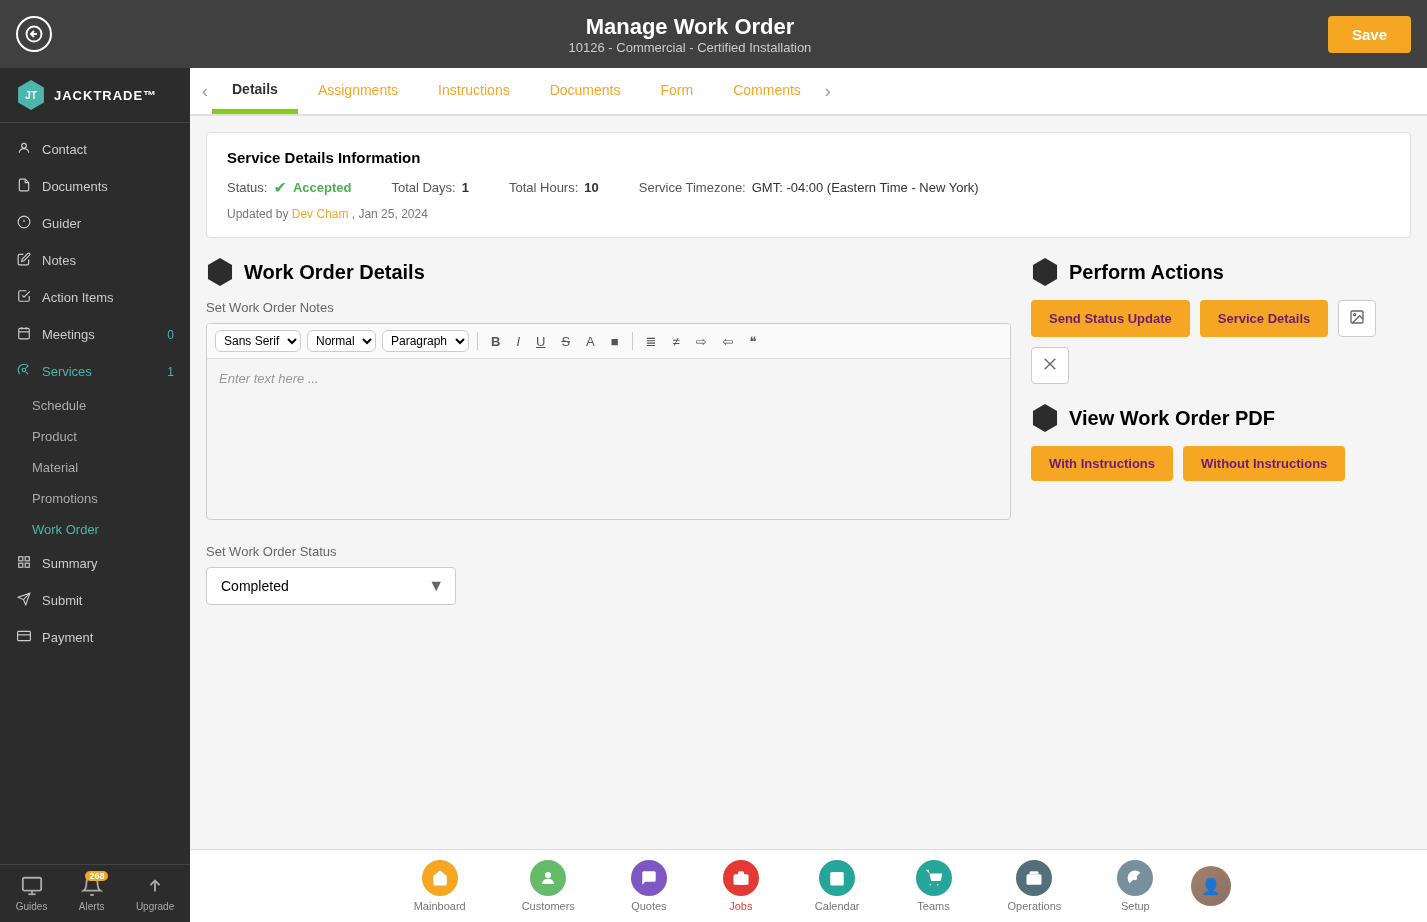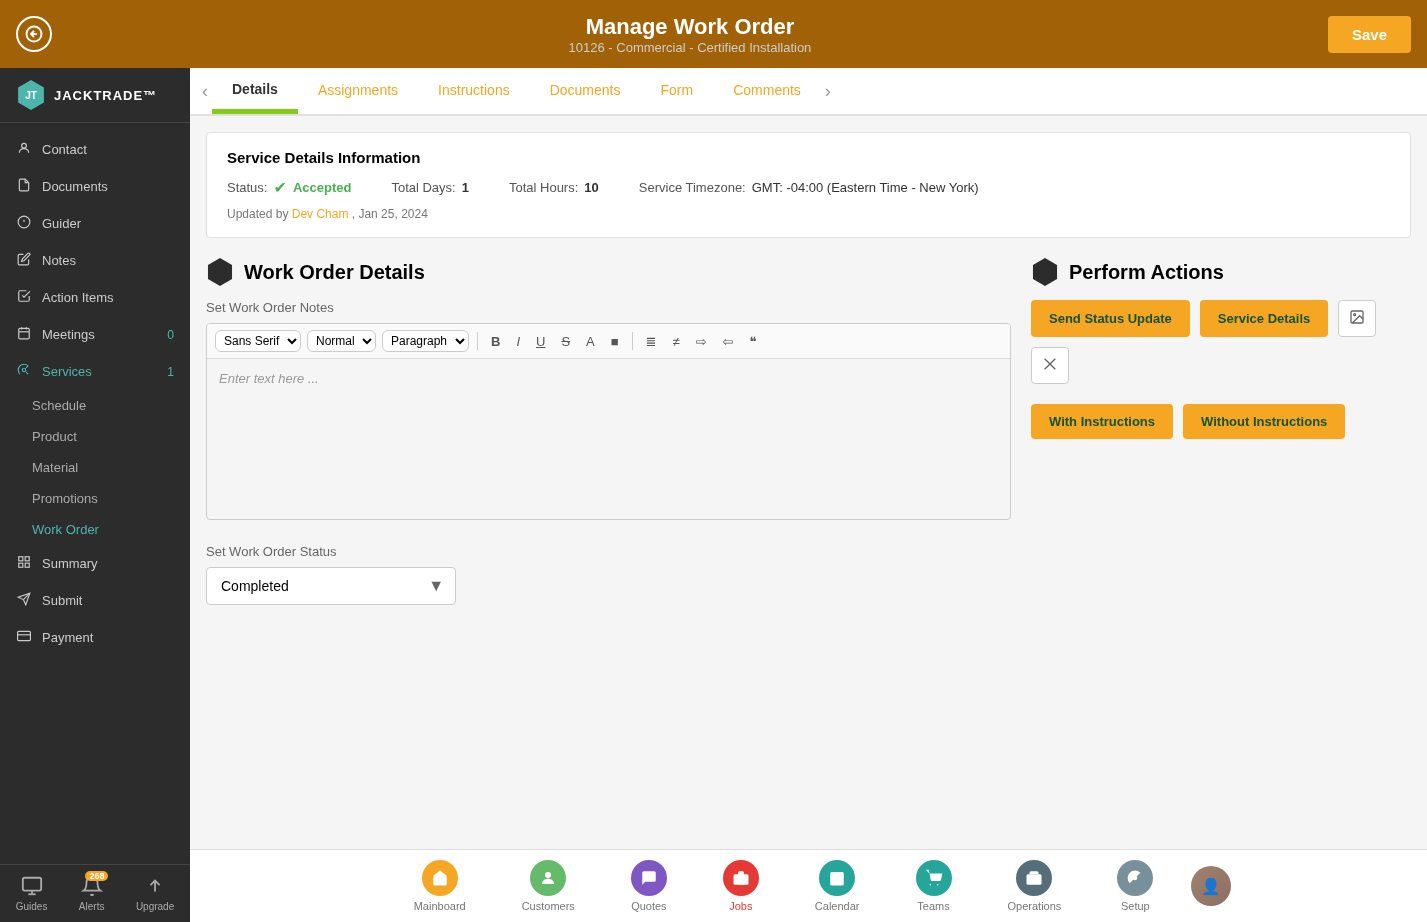--- a/index.html
+++ b/index.html
@@ -1,20 +1,20 @@
 <!DOCTYPE html>
 <html><head>
   <meta charset="utf-8">
   <style>
     * { box-sizing: border-box; margin: 0; padding: 0; }
     body { font-family: Arial, sans-serif; background: #f0f0f0; display: flex; flex-direction: column; height: 922px; width: 1427px; overflow: hidden; }
 
     
     .top-header {
-      background: #a16207;
+      background: #404040;
       color: white;
       display: flex;
       align-items: center;
       justify-content: space-between;
       padding: 0 16px;
       height: 68px;
       flex-shrink: 0;
     }
     .top-header-back {
       width: 36px; height: 36px;
@@ -245,21 +245,21 @@
       padding: 12px;
       font-size: 13px;
       color: #999;
       font-style: italic;
     }
 
     
     .action-buttons { display: flex; gap: 10px; margin-bottom: 20px; flex-wrap: wrap; }
     .btn-orange {
       background: #f5a623;
-      color: #14532d;
+      color: #701a75;
       border: none;
       padding: 10px 18px;
       font-size: 13px;
       font-weight: bold;
       border-radius: 4px;
       cursor: pointer;
     }
     .btn-icon {
       border: 1px solid #ccc;
       background: white;
@@ -641,20 +641,24 @@
             </button>
             <button class="btn-icon">
               <svg width="16" height="16" viewBox="0 0 24 24" fill="none" stroke="#666" stroke-width="2">
                   <line x1="4" y1="4" x2="20" y2="20"></line>
                   <line x1="20" y1="4" x2="4" y2="20"></line>
                 </svg>
             </button>
           </div>
 
           <div class="pdf-section">
+            <div class="section-header">
+              <div class="hex-icon"></div>
+              <span class="section-title">View Work Order PDF</span>
+            </div>
             <div class="action-buttons">
               <button class="btn-orange">With Instructions</button>
               <button class="btn-orange">Without Instructions</button>
             </div>
           </div>
         </div>
       </div>
 
     </div>
 

